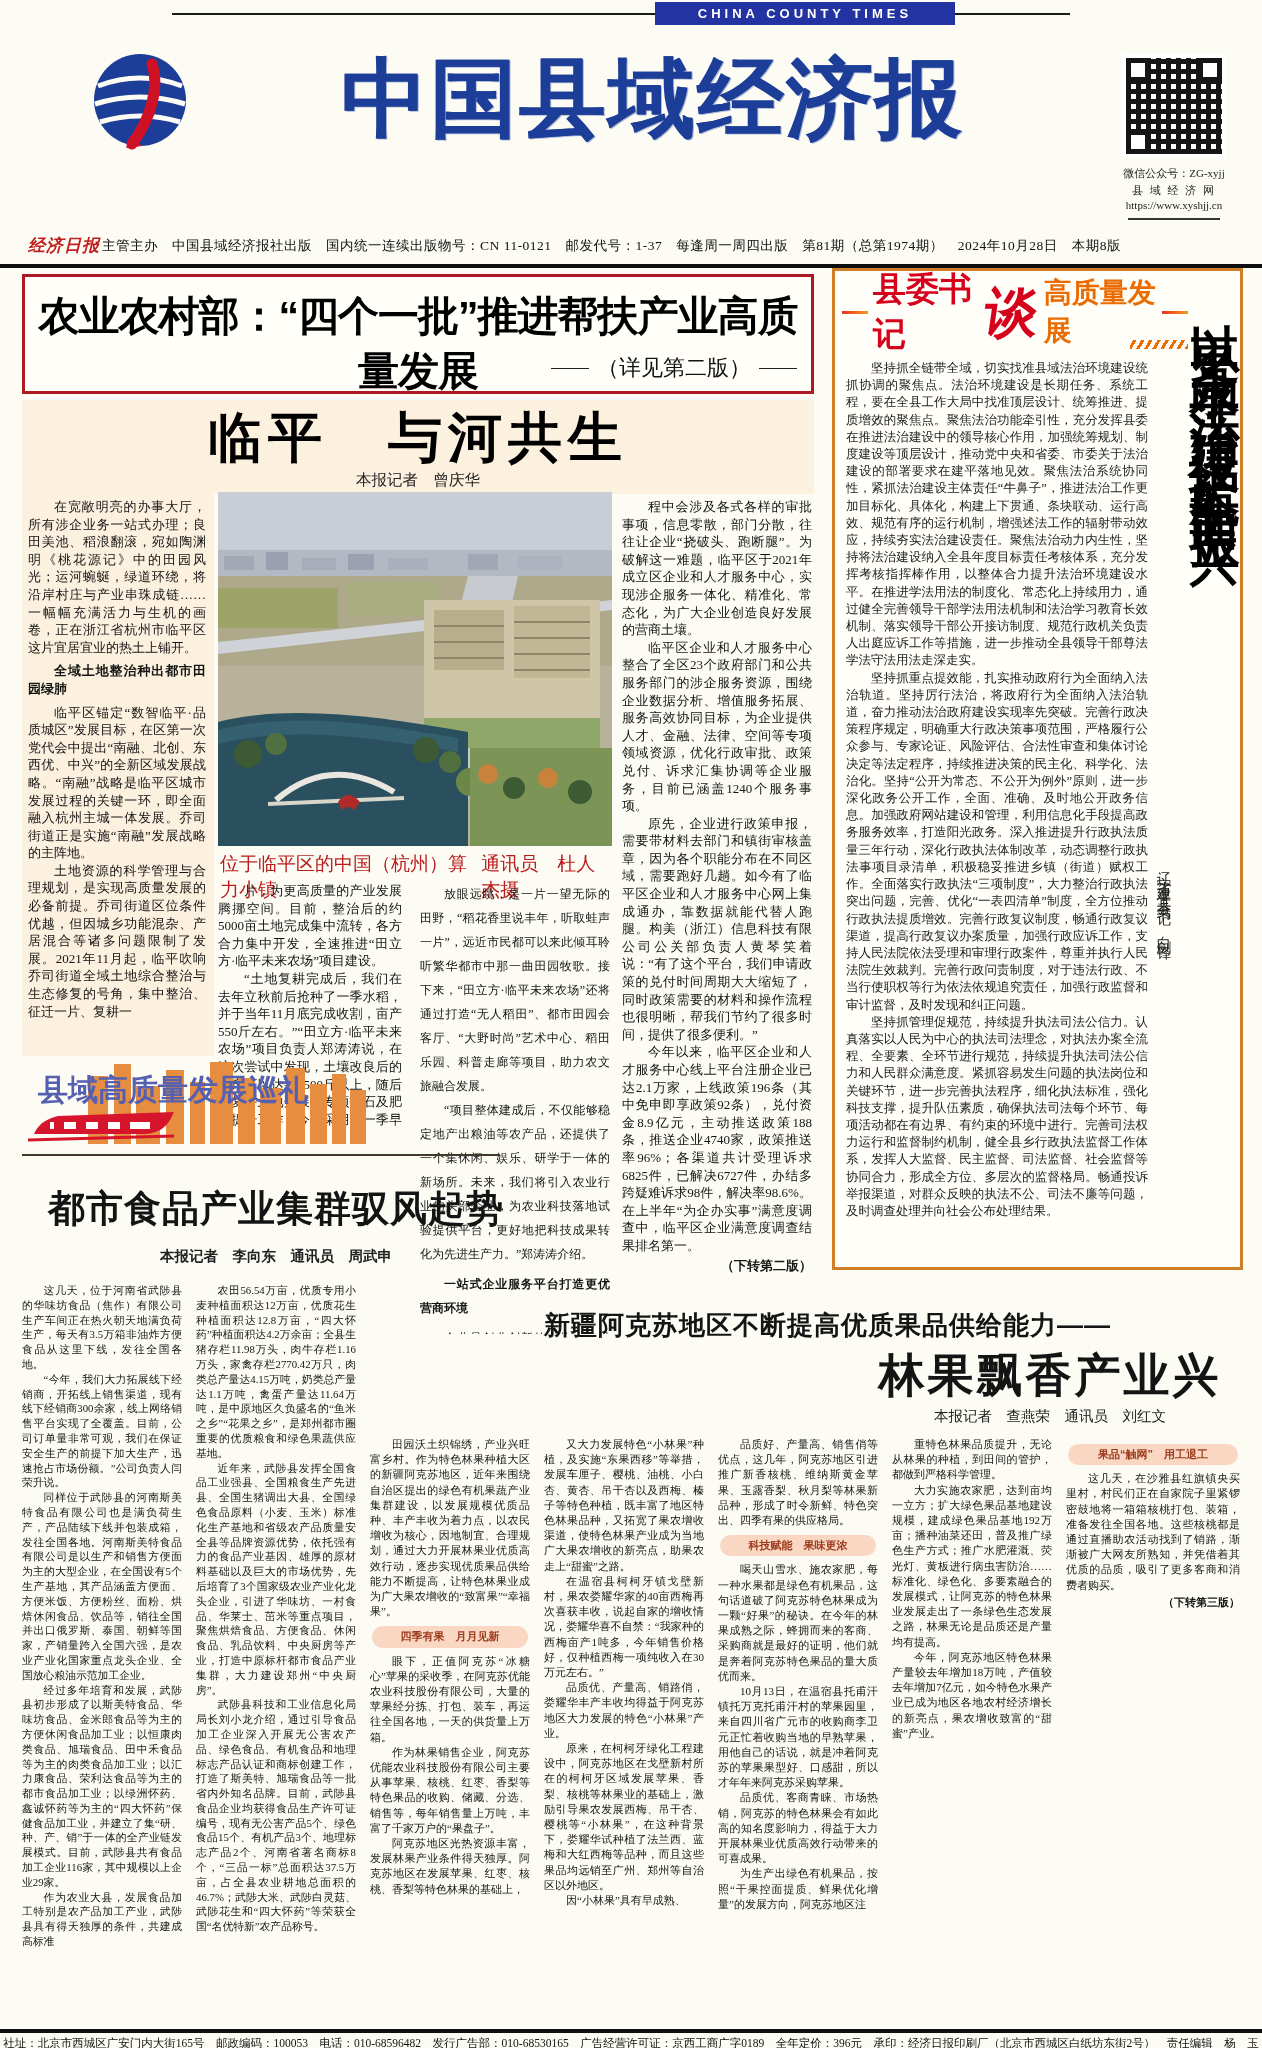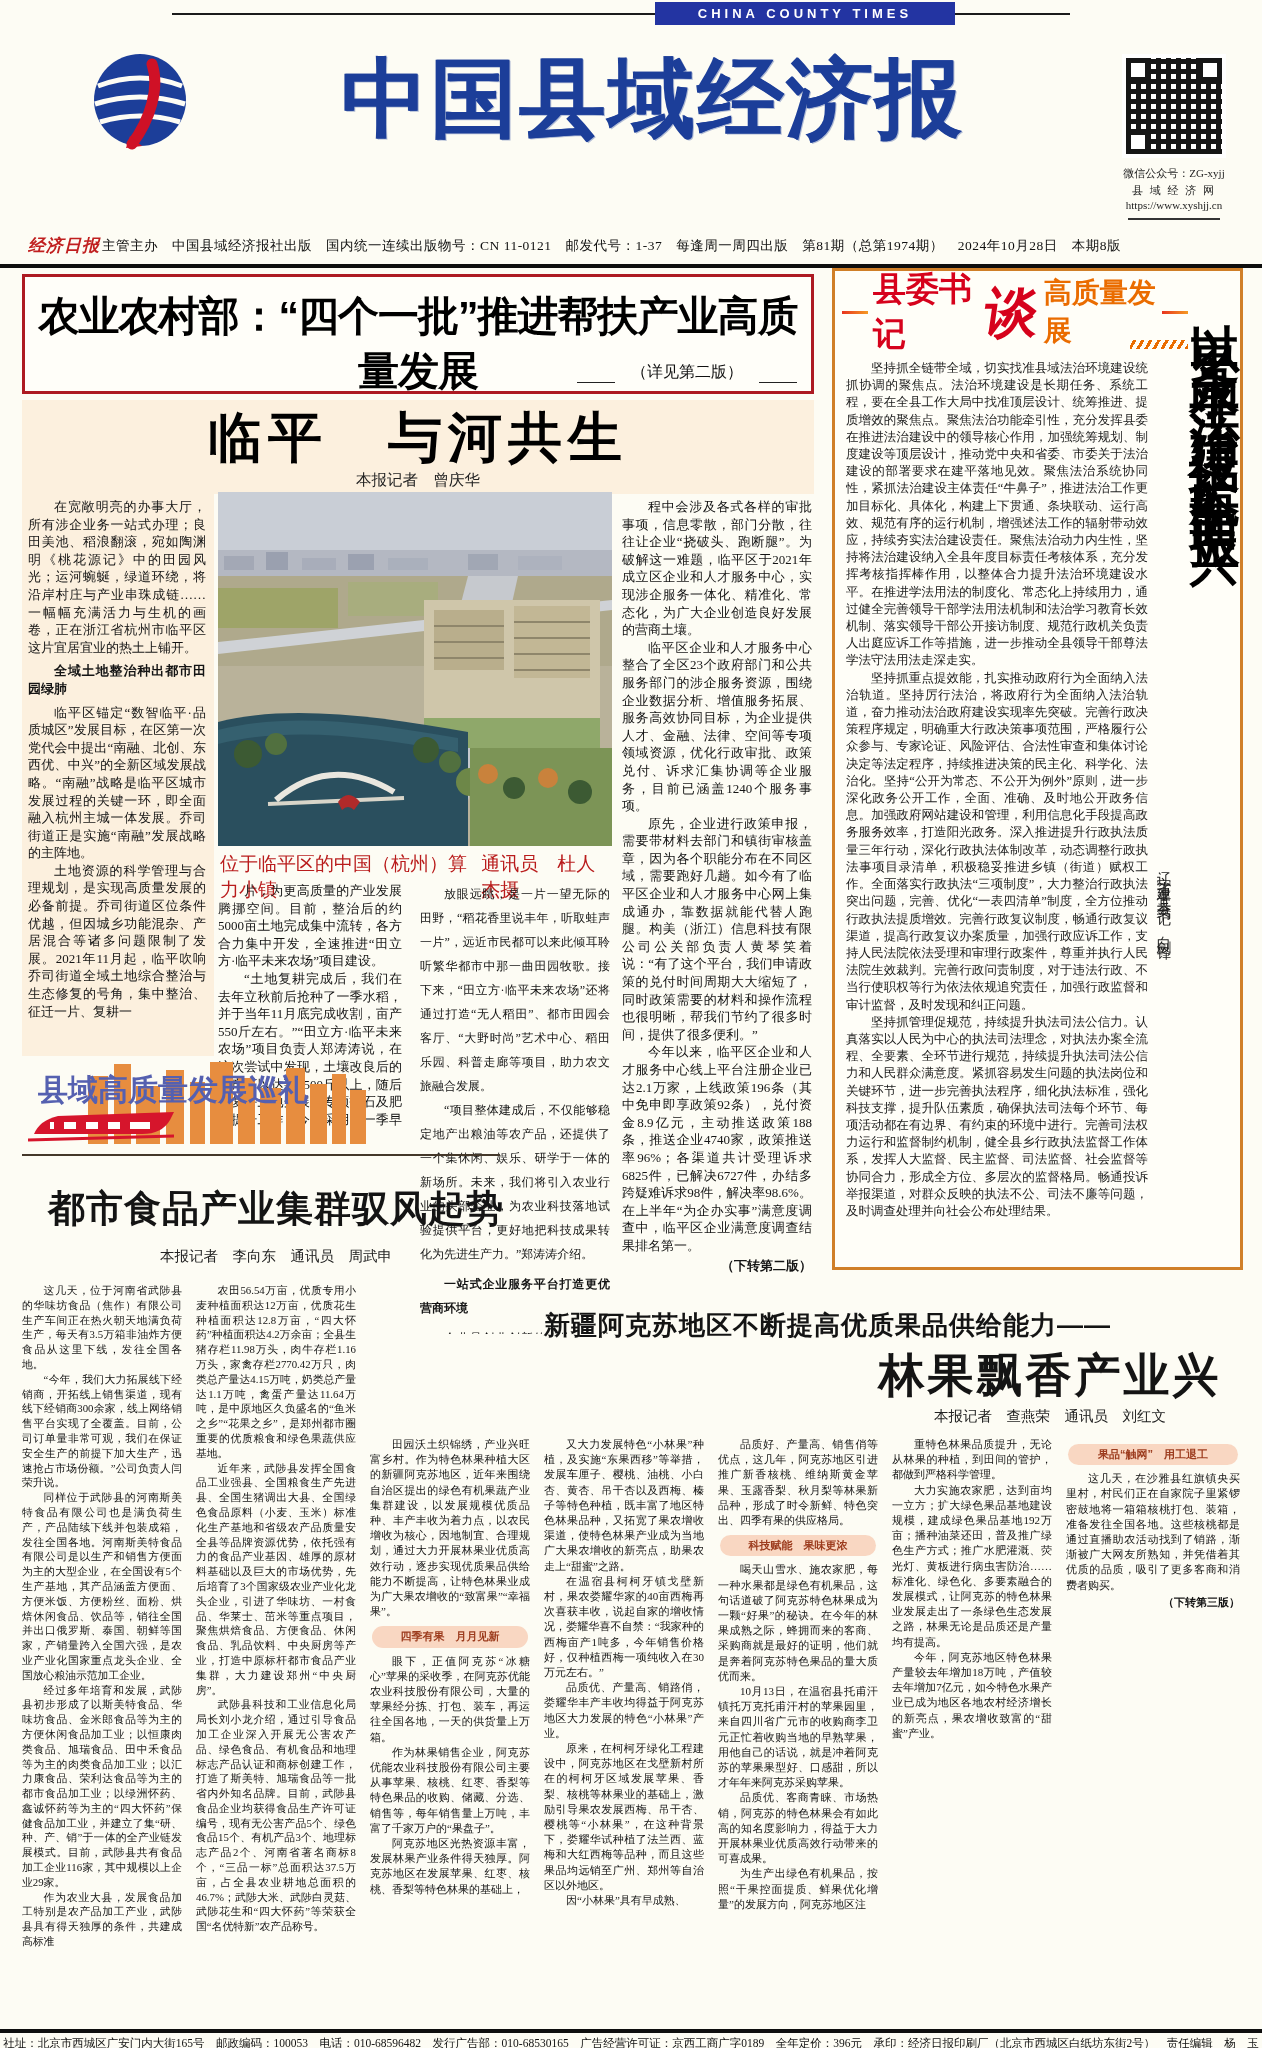--- a/index.html
+++ b/index.html
@@ -22,39 +22,39 @@
   .qr-ul{left:1128px;top:218px;width:92px;border-top:2px solid #333;}
   .pub-seal{left:28px;top:234px;font-size:17px;font-weight:900;color:#c01f1f;font-style:italic;letter-spacing:1px;}
   .pub-info{left:102px;top:237px;font-size:13.5px;color:#101010;letter-spacing:.5px;}
   .black-rule{left:0;top:264px;width:1262px;height:4px;background:#0e0e0e;}
   .foot-rule{left:0;top:2029px;width:1262px;height:4px;background:#0e0e0e;}
   .foot-text{left:0;top:2036px;width:1262px;text-align:center;font-size:11.5px;color:#111;}
   
   .lead-box{left:22px;top:274px;width:786px;height:114px;border:3px solid #ad1a22;background:#fffef9;}
   .lead-h{position:absolute;left:0;top:12px;width:100%;text-align:center;font-size:41px;font-weight:900;
           letter-spacing:-1px;color:#000;}
-  .lead-note{position:absolute;right:14px;bottom:8px;display:flex;align-items:flex-end;gap:16px;font-size:16px;color:#111;}
+  .lead-note{position:absolute;right:14px;bottom:8px;display:flex;align-items:center;gap:8px;font-size:22px;color:#111;}
   .nline{width:38px;border-top:1.5px solid #222;}
   
   .peach{background:#fcf0de;}
   .lp-head{left:22px;top:402px;width:792px;text-align:center;font-size:54px;font-weight:900;letter-spacing:6px;color:#000;}
   .lp-byline{left:22px;top:470px;width:792px;text-align:center;font-size:15.5px;color:#222;}
   .col{overflow:hidden;text-align:justify;}
   .lp-col{font-size:13px;line-height:17.6px;}
   .lp-col.tight{font-size:12px;line-height:24px;}
   .blk-p{text-indent:2em;margin:0;}
   .blk-h{font-family:"Liberation Sans","DejaVu Sans",sans-serif;font-weight:900;text-indent:2em;margin:6px 0;}
   .blk-s{font-family:"Liberation Sans","DejaVu Sans",sans-serif;font-weight:800;text-indent:0;text-align:center;
          background:#f9d7c2;color:#9c3c1e;border-radius:13px;padding:3px 2px;margin:7px 2px 6px;}
   .blk-end{text-align:right;font-weight:600;margin-top:2px;}
   .photo-cap{left:220px;top:851px;width:392px;display:flex;justify-content:space-between;font-size:19px;color:#b91c1c;}
   .xl-div{left:22px;top:1154px;width:478px;border-top:2px solid #44382a;}
   
   .ds-head{left:22px;top:1184px;width:508px;text-align:center;font-size:37px;font-weight:900;letter-spacing:1px;}
-  .ds-byline{left:22px;top:1247px;width:508px;text-align:center;font-size:14.5px;color:#222;}
+  .ds-byline{left:22px;top:1247px;width:508px;text-align:center;font-size:14.5px;color:#222;font-weight:bold;}
   .ds-col{font-size:10.8px;line-height:14.8px;}
   
   .lg-kicker{left:544px;top:1308px;font-size:26px;font-weight:800;letter-spacing:1px;}
   .lg-head{left:856px;top:1345px;width:388px;text-align:center;font-size:46px;font-weight:900;letter-spacing:3px;}
   .lg-byline{left:856px;top:1407px;width:388px;text-align:center;font-size:14.5px;color:#222;}
   .lg-col{font-size:11px;line-height:15.2px;}
   
   .sj-box{left:832px;top:268px;width:405px;height:996px;border:3px solid #d07f28;background:#fffef8;}
   .sj-logo{left:842px;top:280px;width:346px;height:64px;display:flex;align-items:center;justify-content:center;gap:5px;}
   .sj-line{width:32px;height:3px;background:linear-gradient(90deg,#e8331f,#f59a23);}

